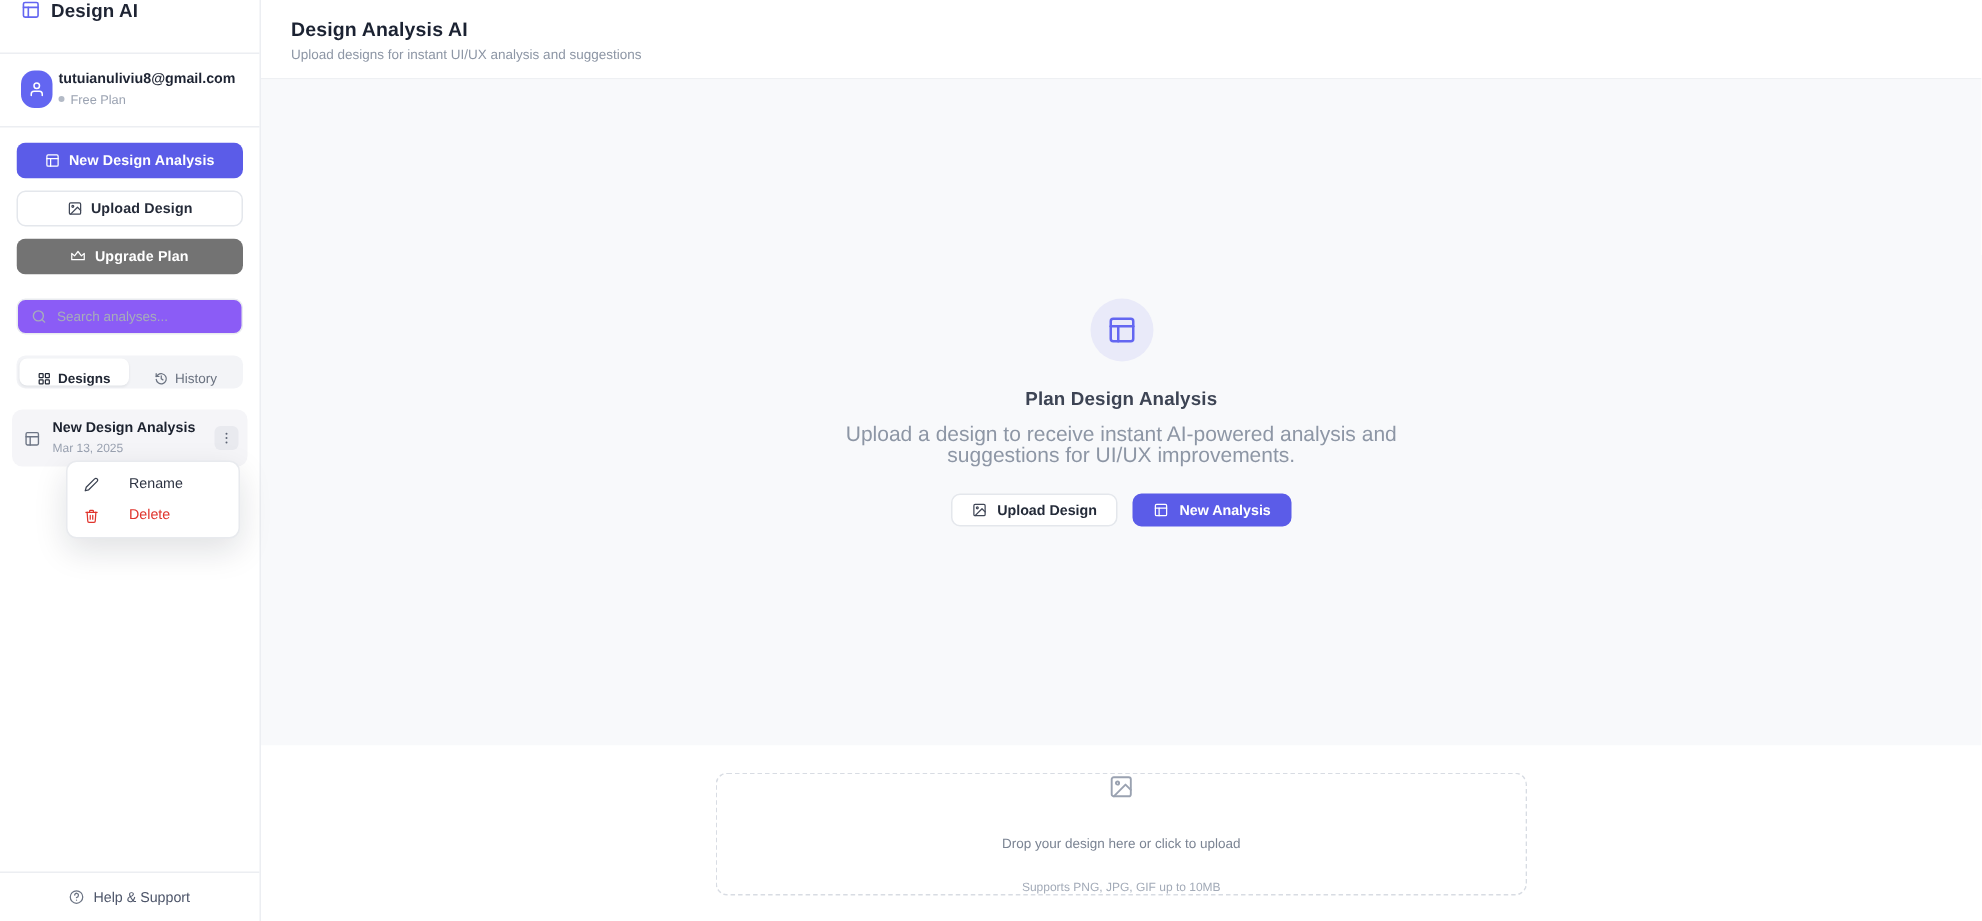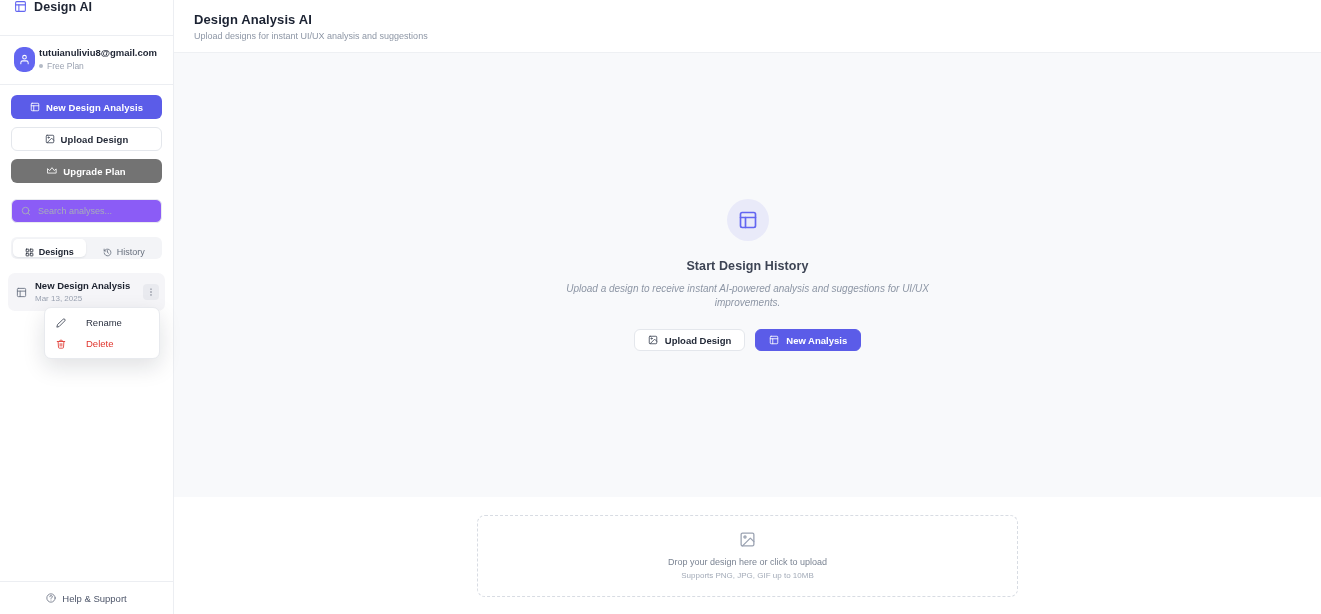--- a/index.html
+++ b/index.html
@@ -131,35 +131,35 @@
     height: 444px;
     display: flex; align-items: center; justify-content: center;
   }
   .empty { text-align: center; width: 430px; }
   .empty-icon {
     width: 42px; height: 42px; border-radius: 50%;
     background: #e9eaf9; margin: 0 auto 18px auto;
     display: flex; align-items: center; justify-content: center;
   }
   .empty-title { font-size: 12.5px; font-weight: 600; color: #3d4454; letter-spacing: .1px; }
-  .empty-desc { font-size: 10px; color: #8d96a5; line-height: 14px; margin-top: 9px; padding: 0 18px; font-style: italic; }
+  .empty-desc { font-size: 14px; color: #8d96a5; line-height: 14px; margin-top: 9px; padding: 0 18px; }
   .empty-actions { display: flex; gap: 10px; justify-content: center; margin-top: 19px; }
   .ebtn {
     height: 22px; border-radius: 6px; padding: 0 13px;
     display: inline-flex; align-items: center; justify-content: center; gap: 7px;
     font-size: 9.5px; font-weight: 600; cursor: pointer; user-select: none;
   }
   .ebtn-outline { background: #fff; color: #232a38; border: 1px solid #e4e7ec; }
   .ebtn-primary { background: #5b5ce8; color: #fff; border: 1px solid #5b5ce8; }
 
   .dropzone-area { flex: 1; display: flex; align-items: center; justify-content: center; background: #fff; padding: 0 20px; }
   .dropzone {
     width: 541px; height: 82px;
     border: 1.3px dashed #d8dce3; border-radius: 8px;
-    display: flex; flex-direction: column; align-items: center; justify-content: center;
+    display: flex; flex-direction: column; align-items: center; justify-content: space-between;
     cursor: pointer; background: #fff;
   }
   .dz-title { font-size: 9px; color: #7b8493; margin-top: 9px; }
   .dz-sub { font-size: 8px; color: #a3abb8; margin-top: 4px; }
 
   svg { display: block; }
 </style>
 </head>
 <body>
 
@@ -329,21 +329,21 @@
       <div class="empty">
         <div class="empty-icon">
           <span>
             <svg width="20" height="20" viewBox="0 0 24 24" fill="none" stroke="#6366f1" stroke-width="2" stroke-linecap="round" stroke-linejoin="round">
               <rect x="3" y="3" width="18" height="18" rx="2"></rect>
                 <line x1="3" y1="9" x2="21" y2="9"></line>
                 <line x1="9" y1="21" x2="9" y2="9"></line>
             </svg>
           </span>
         </div>
-        <div class="empty-title">Start Design History</div>
+        <div class="empty-title">Plan Design Analysis</div>
         <div class="empty-desc">Upload a design to receive instant AI-powered analysis and suggestions for UI/UX improvements.</div>
         <div class="empty-actions">
           <div class="ebtn ebtn-outline">
             <span>
               <svg width="10" height="10" viewBox="0 0 24 24" fill="none" stroke="#404757" stroke-width="2" stroke-linecap="round" stroke-linejoin="round">
                 <rect x="3" y="3" width="18" height="18" rx="2"></rect>
                   <circle cx="8.5" cy="8.5" r="1.5"></circle>
                   <path d="M21 15l-5-5L5 21"></path>
               </svg>
             </span>

